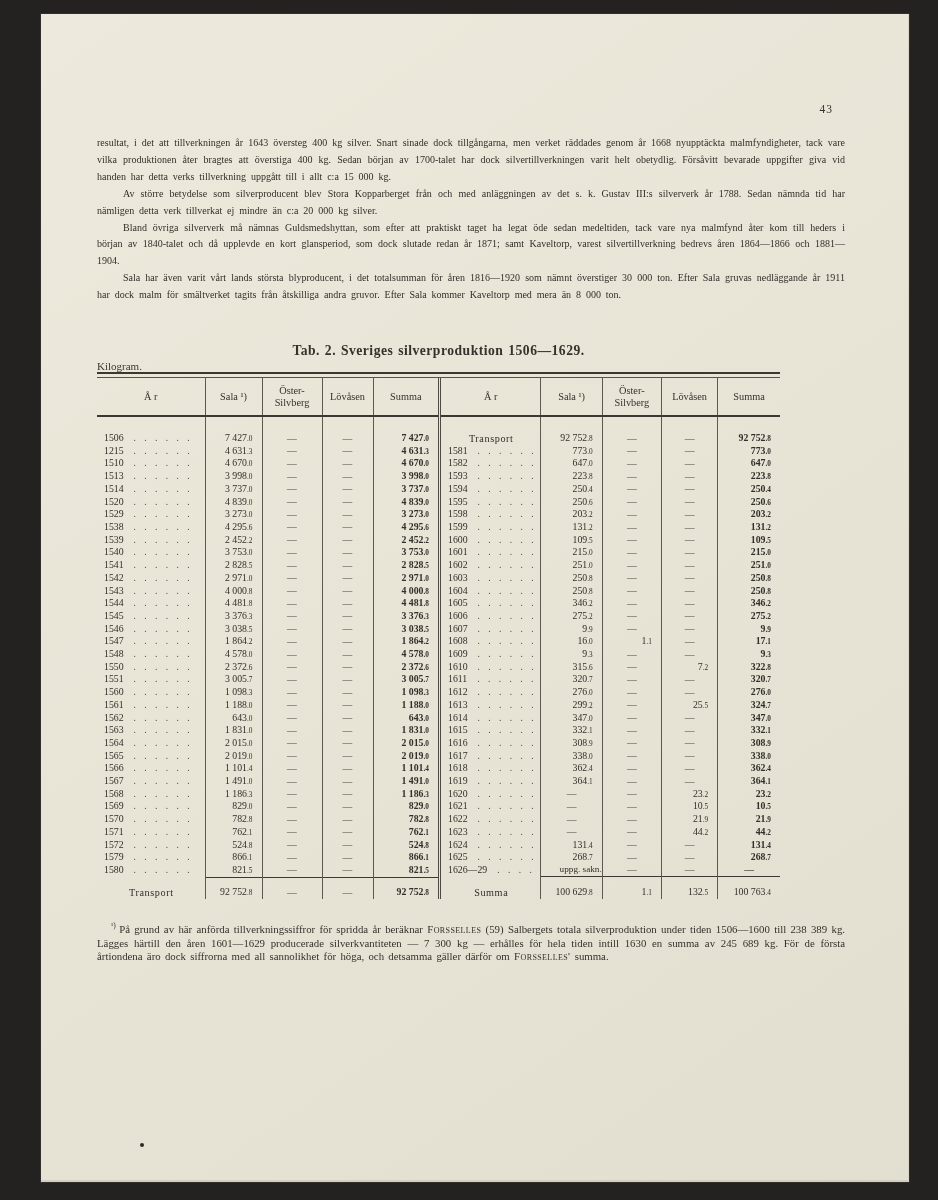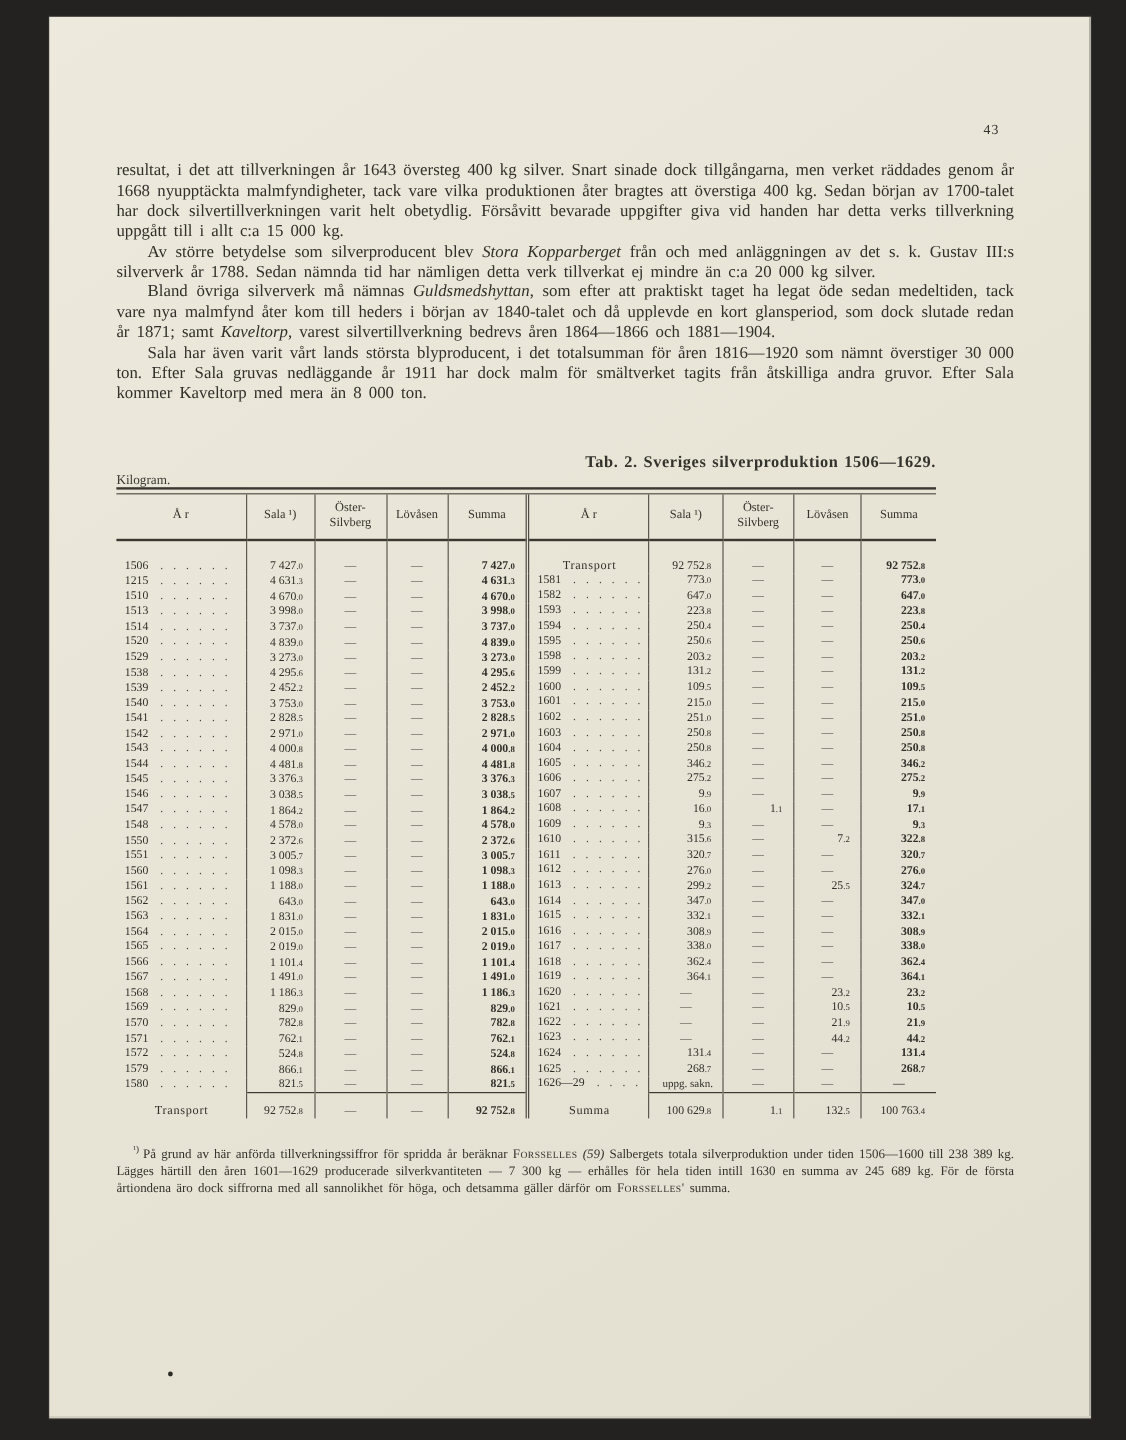--- a/index.html
+++ b/index.html
@@ -18,30 +18,30 @@
   .content{position:absolute;left:56px;top:0;width:748px;color:#34322c;}
 
   .running-header{position:relative;margin-top:89px;height:14px;}
   .rh-text{
     display:block;text-align:center;padding-right:52px;
     font-size:10px;letter-spacing:1.4px;word-spacing:4px;color:#3b3933;
     white-space:nowrap;
   }
   .page-num{position:absolute;right:12px;top:0;font-size:11.5px;letter-spacing:1px;}
 
-  .body-text{margin-top:18px;font-size:14px;line-height:16.9px;
+  .body-text{margin-top:18px;font-size:10px;line-height:16.9px;
     text-align:justify;word-spacing:2.4px;color:#312f2a;}
   .para{margin:0;}
   .para.indent{text-indent:26px;}
-  .it{font-style:italic;}
+  .it{}
   .sc{font-variant:small-caps;letter-spacing:0.4px;}
   .sup{vertical-align:super;font-size:7.5px;line-height:0;}
 
   .table-block{width:683px;margin-top:39px;}
-  .table-title{text-align:right;font-weight:bold;font-size:13.6px;letter-spacing:0.5px;word-spacing:1px;}
+  .table-title{text-align:center;font-weight:bold;font-size:13.6px;letter-spacing:0.5px;word-spacing:1px;}
   .table-subtitle{text-align:left;font-size:11px;margin-top:1px;color:#3a3833;}
 
   .grid{margin-top:0;}
   .top-rule{height:3px;border-top:2.5px solid #3a3831;border-bottom:1px solid #55524a;}
   .halves{display:flex;}
   table{border-collapse:collapse;table-layout:fixed;}
   .half-left{width:341px;}
   .half-right{width:342px;border-left:3px double #4c4a42;}
   th{
     font-weight:normal;font-size:10.3px;height:37px;vertical-align:middle;
@@ -52,21 +52,21 @@
   .half-right th:first-child,.half-right td:first-child{border-left:none;}
   td{height:11.7px;line-height:11.7px;font-size:9.8px;padding:0;color:#312f2a;white-space:nowrap;}
   tr.first-row td{padding-top:15px;}
   tr.total-row td{padding-top:5px;height:16px;vertical-align:bottom;}
   td.rule{border-top:1px solid #3a3831;}
   .c-year{text-align:left;padding-left:7px;overflow:hidden;}
   .c-year .dots{margin-left:10px;letter-spacing:3px;color:#46443c;font-size:9.5px;}
   .c-year.lbl{text-align:center;padding-right:6px;letter-spacing:0.6px;font-size:10.2px;}
   .c-num{text-align:right;padding-right:9px;}
   .c-num.dash{text-align:center;padding-right:0;color:#514e45;}
-  .c-num.txt{text-align:center;padding-left:3px;padding-right:0;font-size:9.2px;}
+  .c-num.txt{text-align:right;padding-left:3px;padding-right:0;font-size:9.2px;}
   .c-sum{font-weight:bold;}
   .b{font-weight:normal;}
   .dec{font-size:7.3px;}
 
   .footnote{margin-top:24px;font-size:10.8px;line-height:13.9px;
     text-align:justify;word-spacing:1.6px;text-indent:14px;color:#34322c;}
 
   .speck{position:absolute;left:99px;top:1129px;width:4px;height:4px;
     border-radius:50%;background:#2b2a25;}
 </style>

